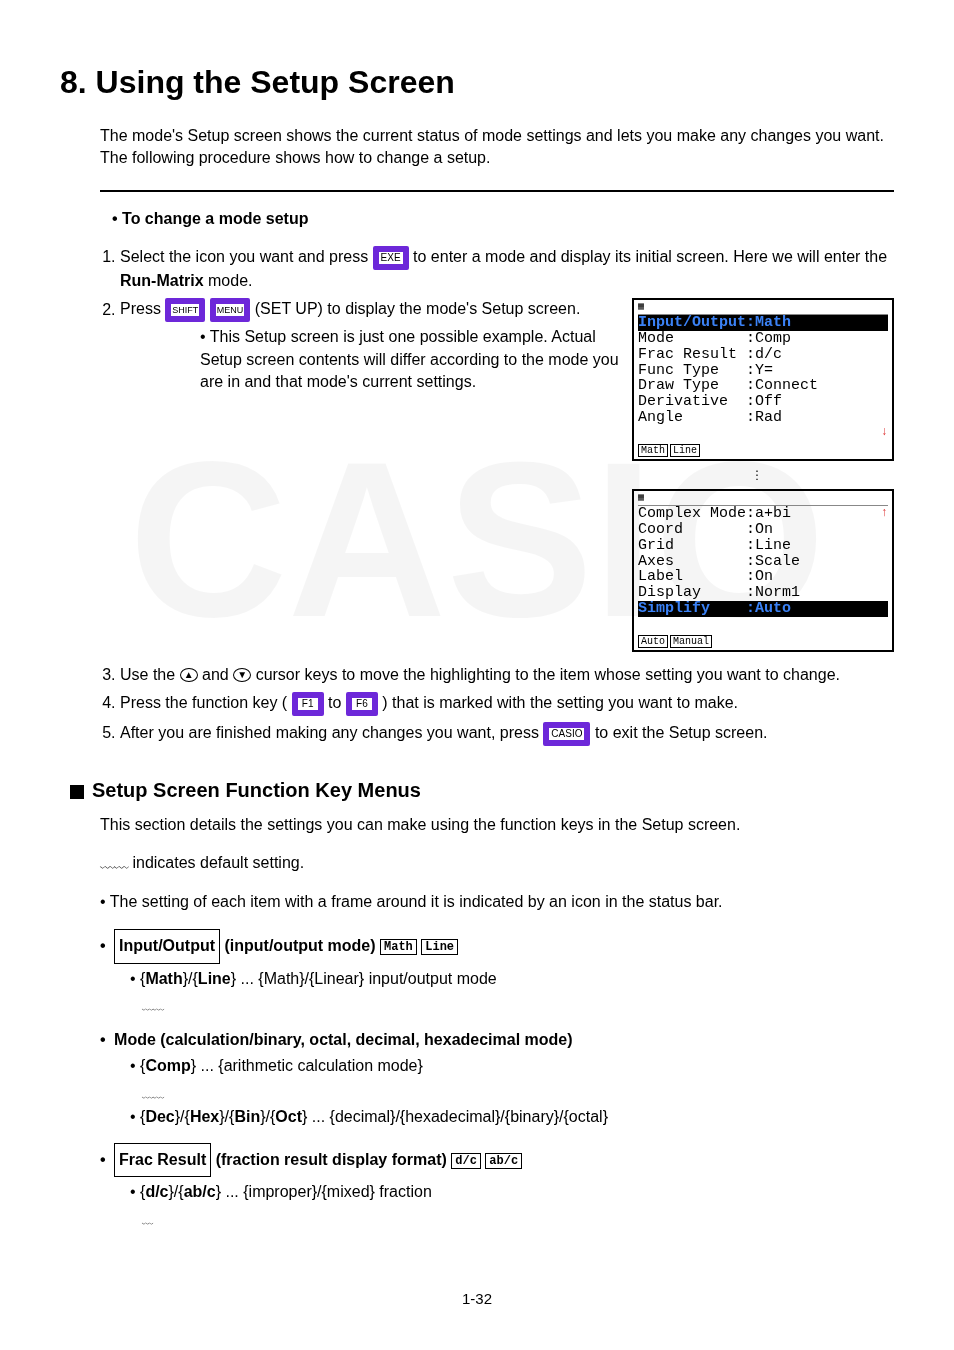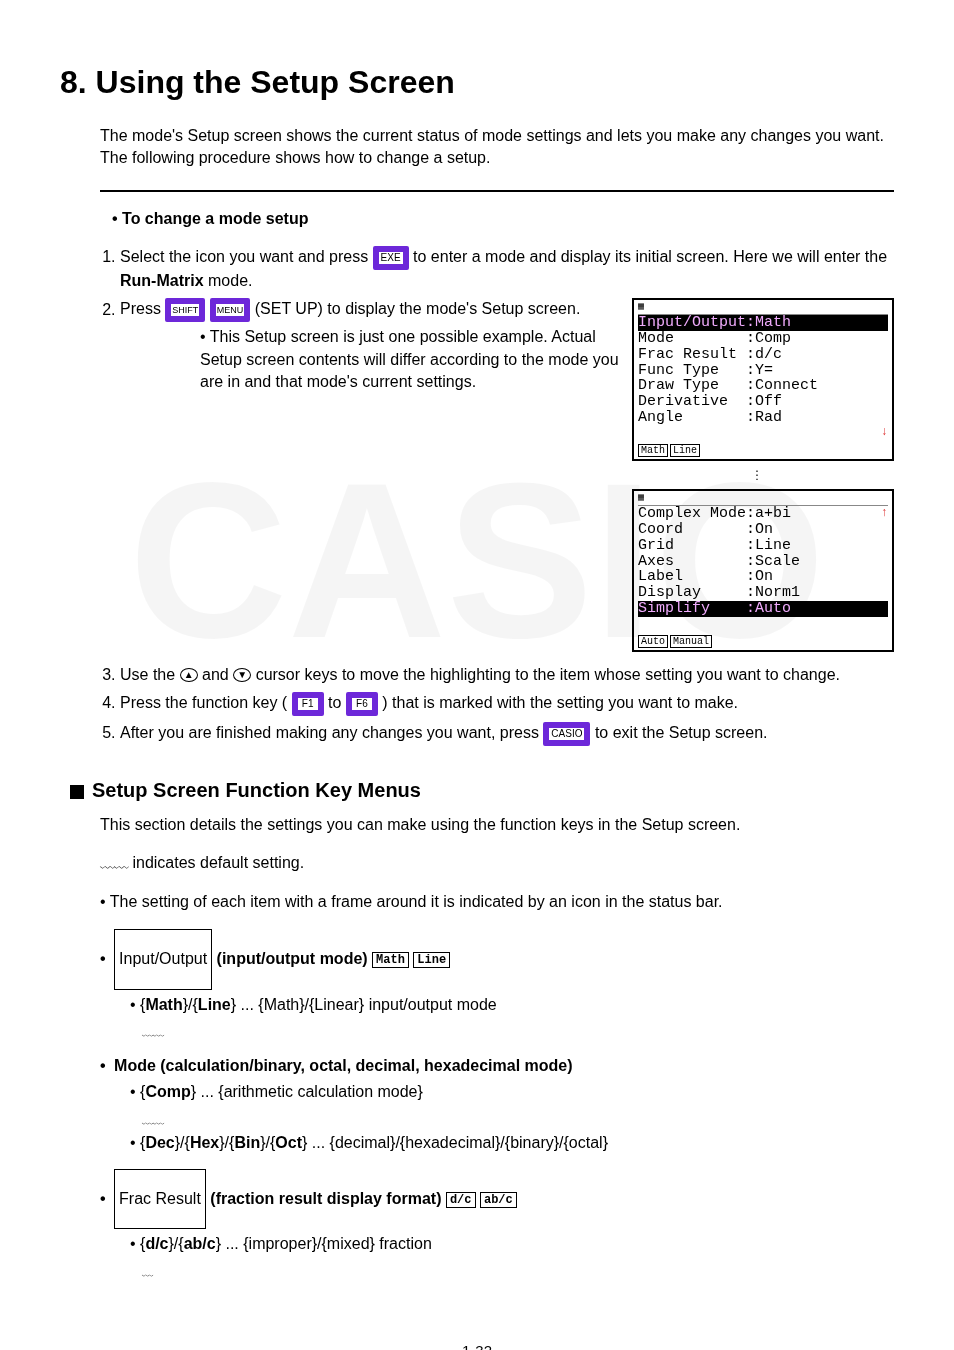--- a/index.html
+++ b/index.html
@@ -77,21 +77,21 @@
     padding: 2px 4px 2px 4px;
     position: relative;
     margin-bottom: 6px;
   }
   .screen .statusbar {
     height: 12px;
     border-bottom:1px solid #888;
     font-size:10px;
   }
   .screen .row { white-space: pre; }
-  .screen .hl { background:#000; color:#f0abfc; display:inline-block; width:100%; white-space:pre; }
+  .screen .hl { background:#000; color:#3b82f6; display:inline-block; width:100%; white-space:pre;font-weight:bold; }
   .screen .fnrow {
     font-size:10px;
     margin-top:18px;
   }
   .screen .fnrow span {
     border:1px solid #000;
     padding:0 2px;
     margin-right:2px;
     display:inline-block;
     line-height:11px;
@@ -117,22 +117,22 @@
     margin-left: 40px;
     margin-top:10px;
   }
   .wave {
     display:inline-block;
     font-family: serif;
     letter-spacing:-2px;
   }
   .boxed {
     border:1px solid #000;
-    padding:18px 4px;
-    font-weight:normal;
+    padding:5px 4px;
+    font-weight:bold;
     display:inline-block;
   }
   .iconbox {
     border:1px solid #000;
     padding:0 3px;
     font-family:"Courier New",monospace;
     font-size:12px;
     font-weight:bold;
     display:inline-block;
     line-height:14px;

